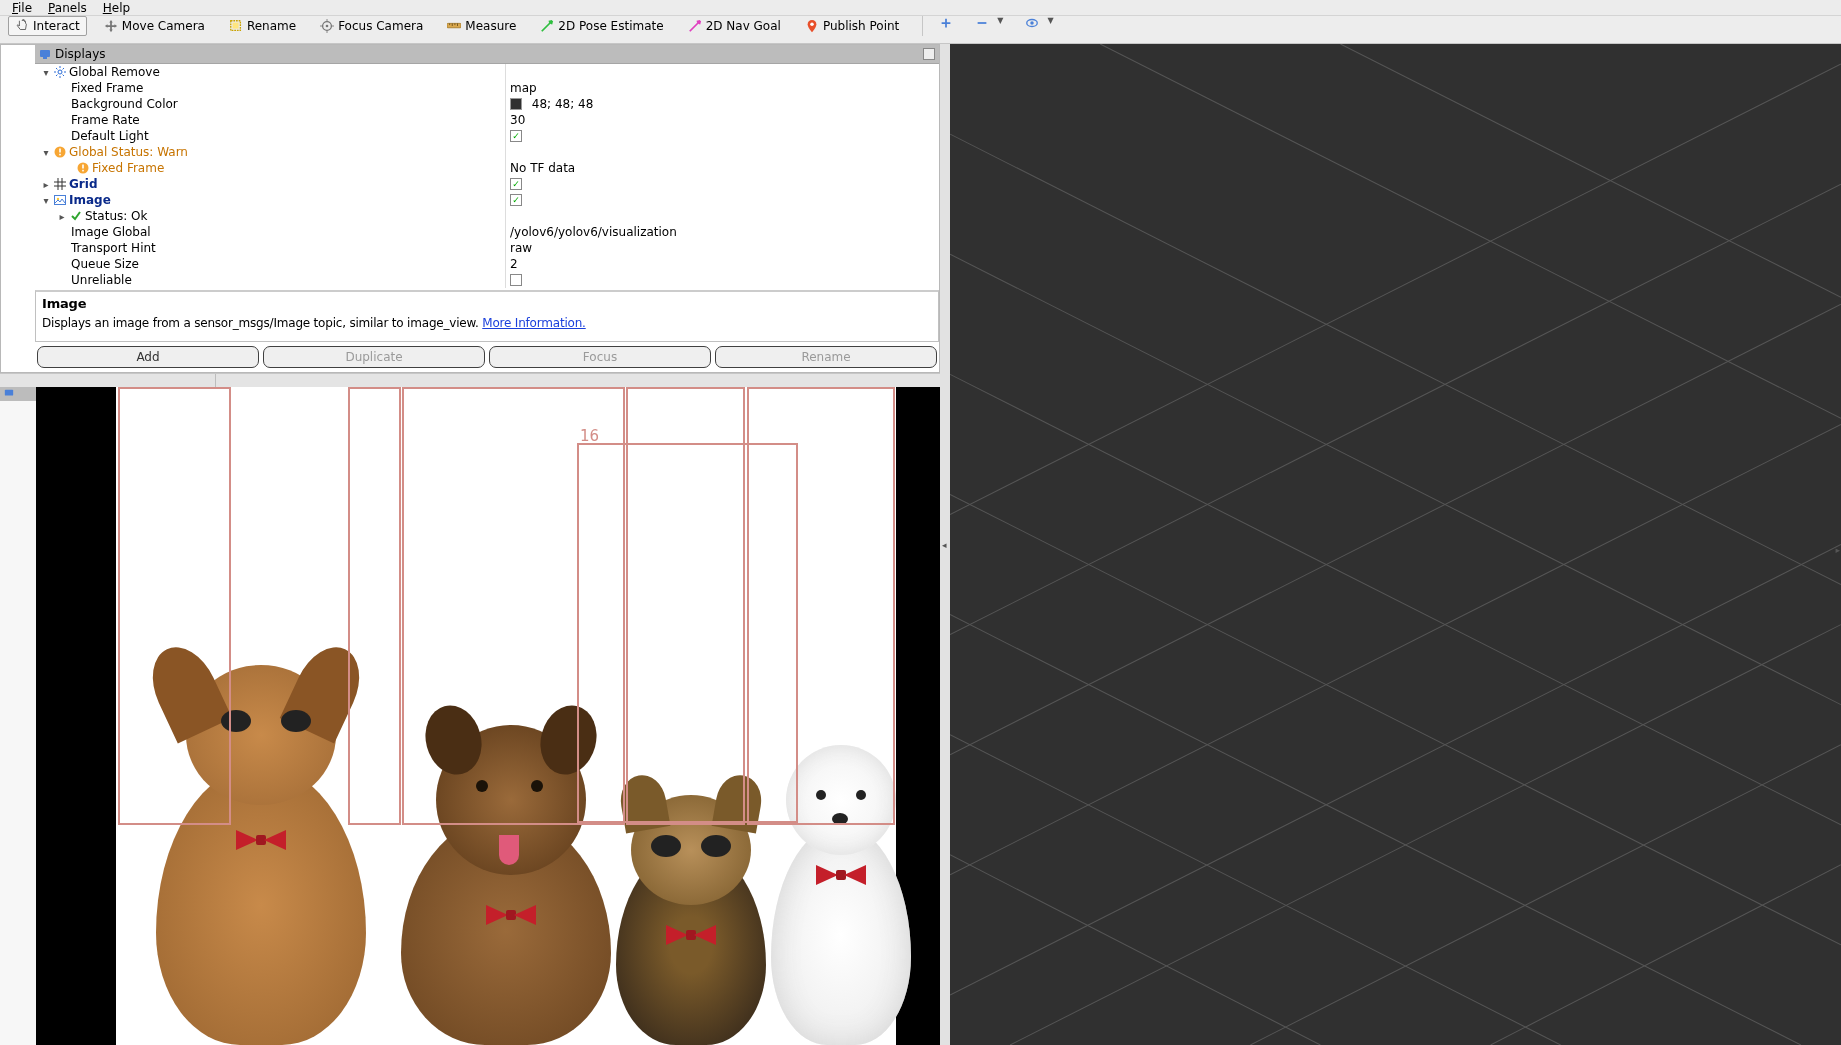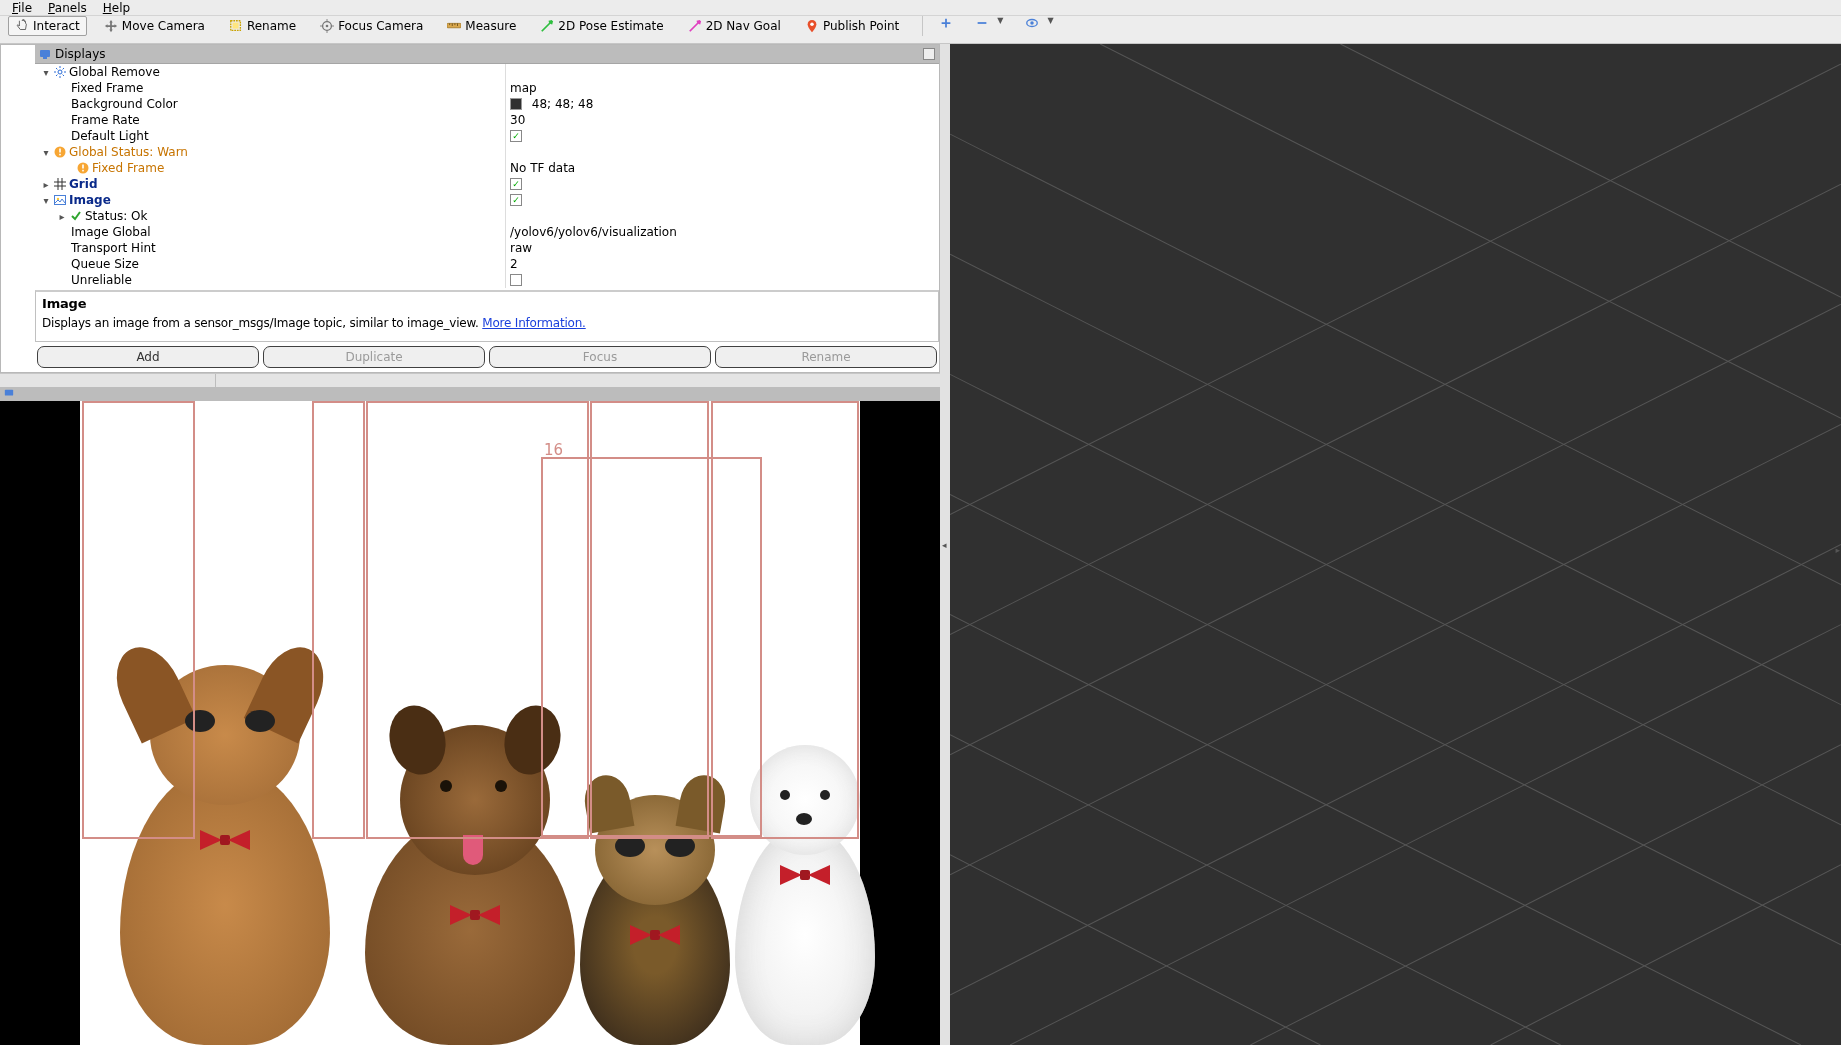--- a/index.html
+++ b/index.html
@@ -54,21 +54,21 @@
 
 .btnrow { display:flex; gap:4px; padding:4px 2px; }
 .btnrow button { flex:1; background:#efefef; border:1px solid #404040; border-radius:7px; padding:3px 0; color:#333; }
 .btnrow button:disabled { color:#9a9a9a; }
 
 
 .tabstrip { height:14px; background:#e4e4e4; border-top:1px solid #c6c6c6; position:relative; }
 .tabstrip::after { content:''; position:absolute; left:215px; top:0; bottom:0; width:1px; background:#bdbdbd; }
 
 
-.imgpanel { flex:1; display:flex; flex-direction:column; }
+.imgpanel { flex:1; display:flex; flex-direction:row; }
 .imgpanel-title { background:#bcbcbc; height:14px; display:flex; align-items:center; padding:0 4px; gap:4px; }
 .imgpanel-title .spacer{flex:1;}
 .imgview { flex:1; background:#000; position:relative; overflow:hidden;}
 .img-inner { position:absolute; left:80px; top:0; width:780px; height:100%; background:#fff;}
 
 
 .dog { position:absolute; bottom:0; }
 .dog .body { position:absolute; border-radius:50% 50% 40% 40% / 60% 60% 40% 40%; }
 .dog .head { position:absolute; border-radius:50%; }
 .dog .ear { position:absolute; border-radius:50% 50% 0 0; }

